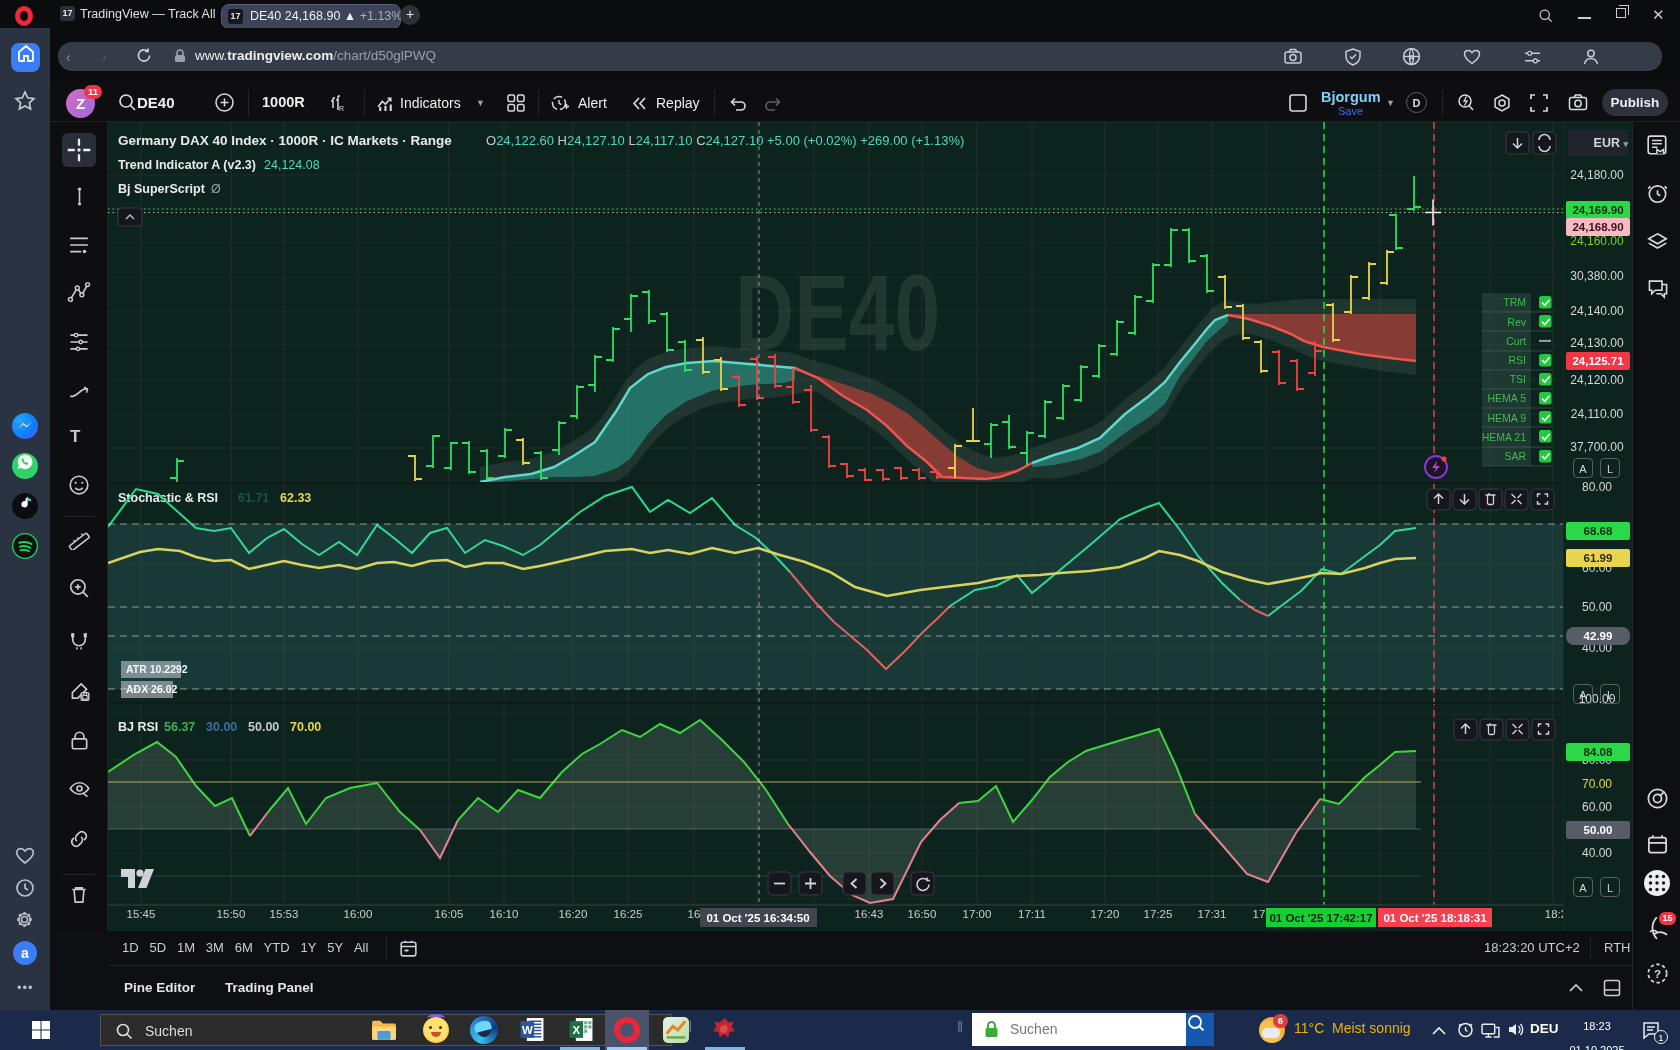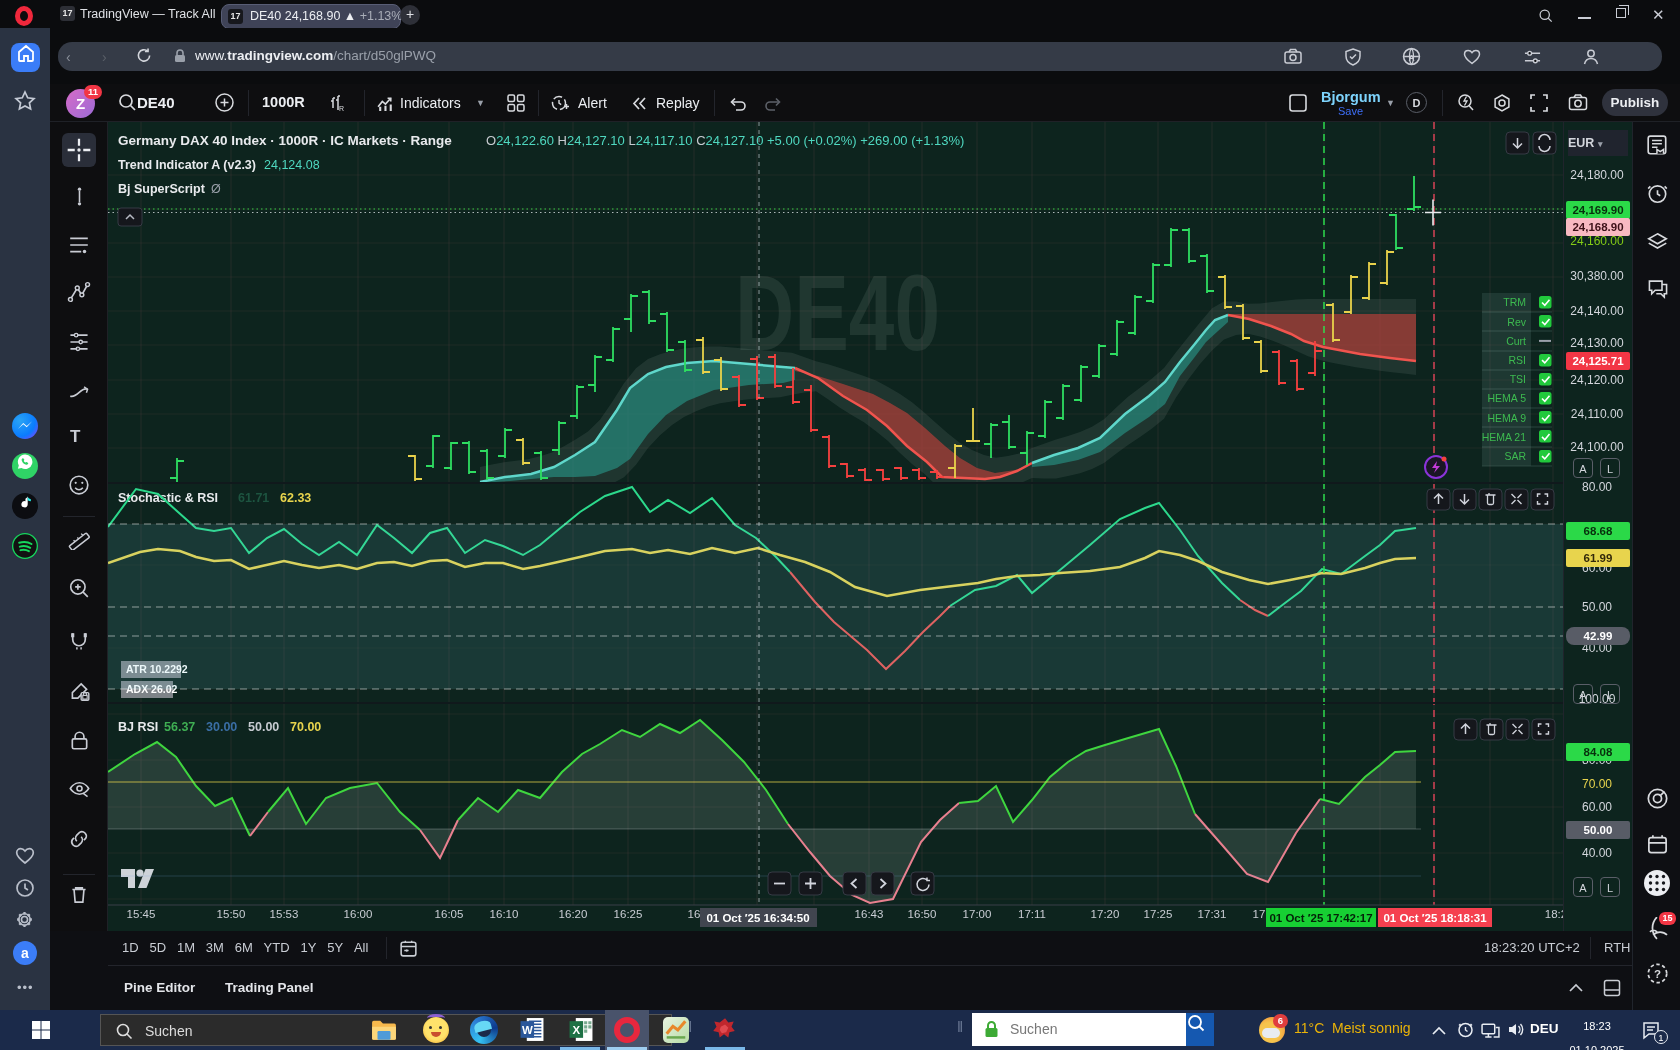--- a/index.html
+++ b/index.html
@@ -581,25 +581,25 @@
 </svg>
 
 <div style="position:absolute;left:1563px;top:122px;width:69px;height:809px;background:#0d241e;border-left:1px solid #20242c">
 <div style="position:absolute;left:0;top:44px;width:66px;height:18px;color:#d3d6dc;font-size:12px;line-height:18px;text-align:center">24,180.00</div>
 <div style="position:absolute;left:0;top:110px;width:66px;height:18px;color:#84cc16;font-size:12px;line-height:18px;text-align:center">24,160.00</div>
 <div style="position:absolute;left:0;top:145px;width:66px;height:18px;color:#d3d6dc;font-size:12px;line-height:18px;text-align:center">30,380.00</div>
 <div style="position:absolute;left:0;top:180px;width:66px;height:18px;color:#d3d6dc;font-size:12px;line-height:18px;text-align:center">24,140.00</div>
 <div style="position:absolute;left:0;top:212px;width:66px;height:18px;color:#d3d6dc;font-size:12px;line-height:18px;text-align:center">24,130.00</div>
 <div style="position:absolute;left:0;top:249px;width:66px;height:18px;color:#d3d6dc;font-size:12px;line-height:18px;text-align:center">24,120.00</div>
 <div style="position:absolute;left:0;top:283px;width:66px;height:18px;color:#d3d6dc;font-size:12px;line-height:18px;text-align:center">24,110.00</div>
-<div style="position:absolute;left:0;top:316px;width:66px;height:18px;color:#d3d6dc;font-size:12px;line-height:18px;text-align:center">24,100.00</div>
+<div style="position:absolute;left:0;top:316px;width:66px;height:18px;color:#d3d6dc;font-size:12px;line-height:18px;text-align:center">37,700.00</div>
 <div style="position:absolute;left:2px;top:79px;width:64px;height:18px;background:#2bd948;color:#07300d;font-size:11.5px;line-height:18px;text-align:center;border-radius:2px;font-weight:bold">24,169.90</div>
 <div style="position:absolute;left:2px;top:96px;width:64px;height:18px;background:#f8b9c2;color:#3d1118;font-size:11.5px;line-height:18px;text-align:center;border-radius:2px;font-weight:bold">24,168.90</div>
 <div style="position:absolute;left:2px;top:230px;width:64px;height:18px;background:#f23645;color:#fff;font-size:11.5px;line-height:18px;text-align:center;border-radius:2px;font-weight:bold">24,125.71</div>
-<div style="position:absolute;left:4px;top:8px;width:60px;height:26px;background:#20242e;border-radius:0;color:#d3d6dc;font-size:12.5px;font-weight:bold;text-align:left;line-height:26px">EUR <span style="font-size:9px;color:#9aa0aa">▾</span></div>
+<div style="position:absolute;left:4px;top:8px;width:60px;height:26px;background:#20242e;border-radius:0;color:#d3d6dc;font-size:12.5px;font-weight:bold;text-align:right;line-height:26px">EUR <span style="font-size:9px;color:#9aa0aa">▾</span></div>
 <div style="position:absolute;left:0;top:356px;width:66px;height:18px;color:#d3d6dc;font-size:12px;line-height:18px;text-align:center">80.00</div>
 <div style="position:absolute;left:0;top:396px;width:66px;height:18px;color:#d3d6dc;font-size:12px;line-height:18px;text-align:center">70.00</div>
 <div style="position:absolute;left:0;top:437px;width:66px;height:18px;color:#d3d6dc;font-size:12px;line-height:18px;text-align:center">60.00</div>
 <div style="position:absolute;left:0;top:476px;width:66px;height:18px;color:#d3d6dc;font-size:12px;line-height:18px;text-align:center">50.00</div>
 <div style="position:absolute;left:0;top:517px;width:66px;height:18px;color:#d3d6dc;font-size:12px;line-height:18px;text-align:center">40.00</div>
 <div style="position:absolute;left:2px;top:400px;width:64px;height:18px;background:#2bd948;color:#07300d;font-size:11.5px;line-height:18px;text-align:center;border-radius:2px;font-weight:bold">68.68</div>
 <div style="position:absolute;left:2px;top:427px;width:64px;height:18px;background:#e8d44d;color:#33290a;font-size:11.5px;line-height:18px;text-align:center;border-radius:2px;font-weight:bold">61.99</div>
 <div style="position:absolute;left:2px;top:505px;width:64px;height:18px;background:#585c66;color:#fff;font-size:11.5px;line-height:18px;text-align:center;border-radius:8px;font-weight:bold">42.99</div>
 <div style="position:absolute;left:0;top:568px;width:66px;height:18px;color:#d3d6dc;font-size:12px;line-height:18px;text-align:center">100.00</div>
 <div style="position:absolute;left:0;top:629px;width:66px;height:18px;color:#d3d6dc;font-size:12px;line-height:18px;text-align:center">80.00</div>

